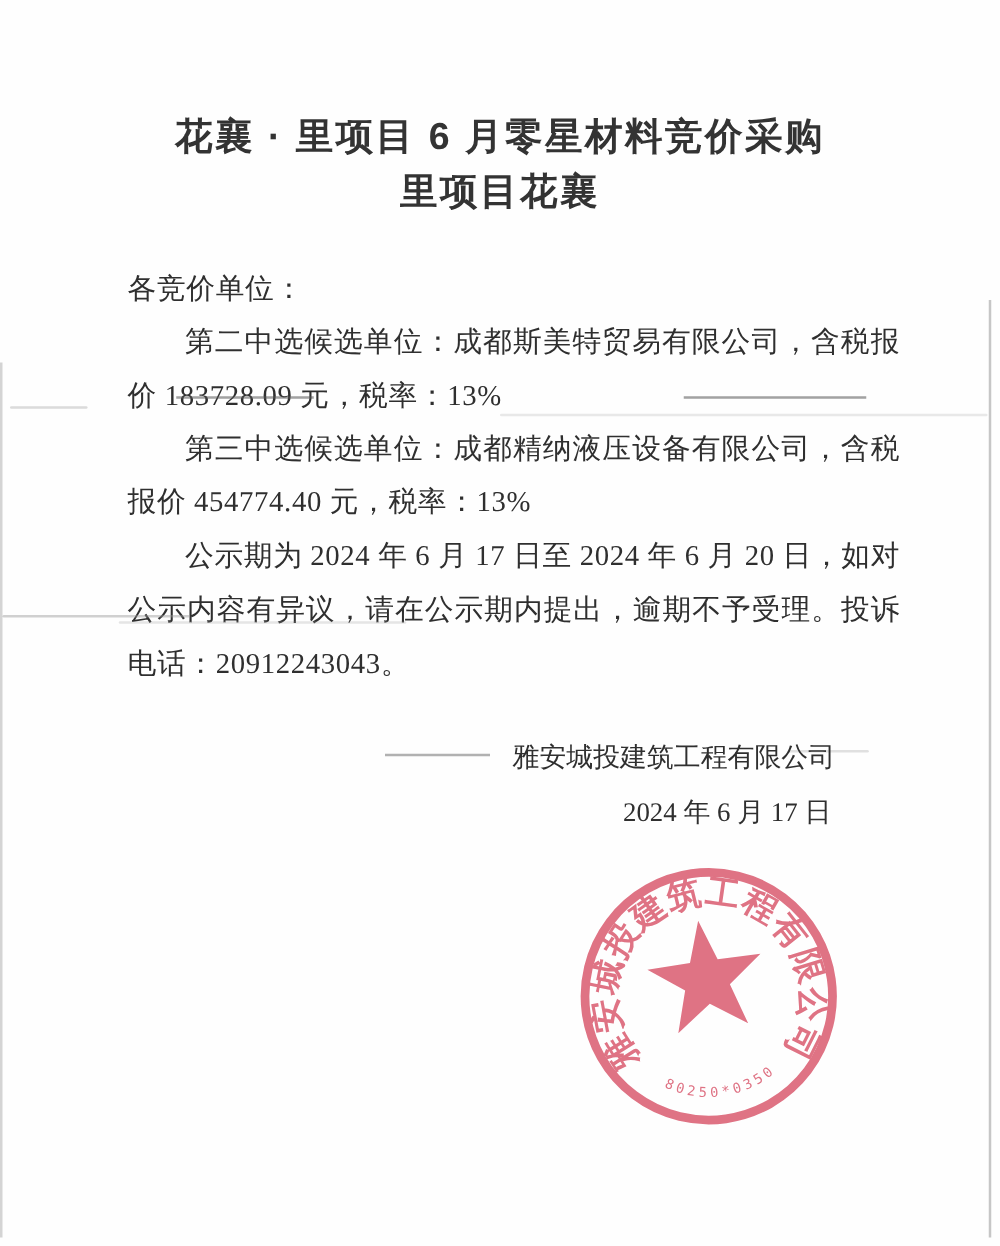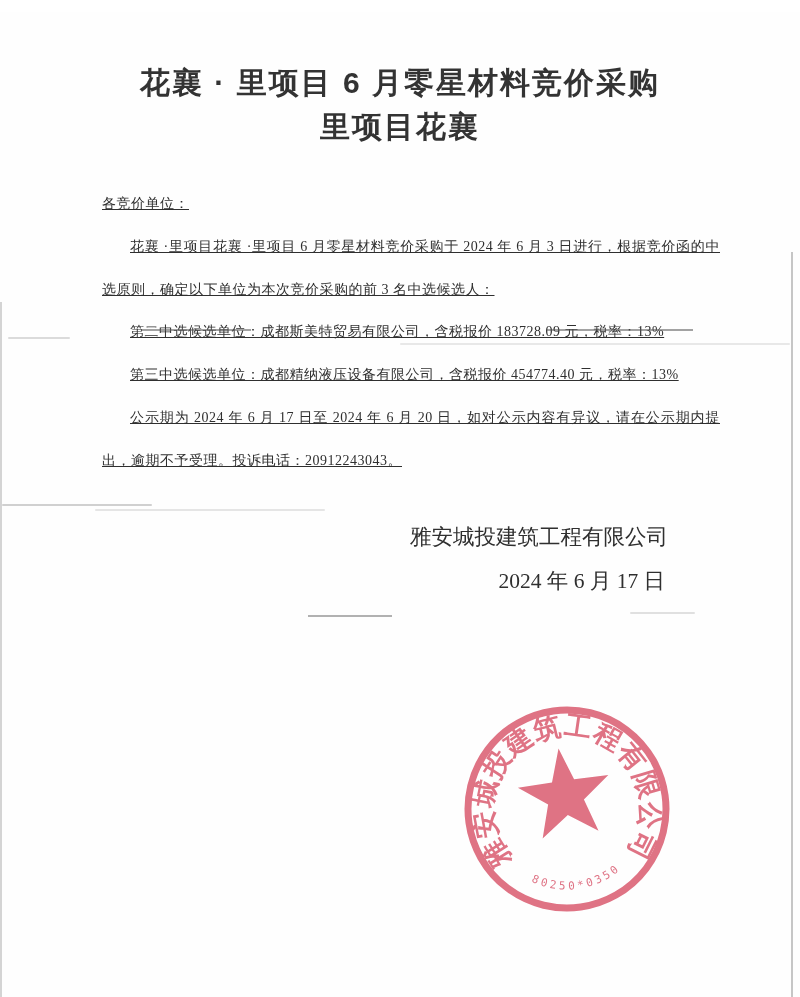--- a/index.html
+++ b/index.html
@@ -11,40 +11,38 @@
     overflow:hidden;
     position:relative;
   }
   .page{
     position:relative;
     width:800px;height:997px;
     background:#fefefe;
   }
   
   .title-block{
-    padding-top:49px;
+    padding-top:88px;
     text-align:center;
     font-family:"Liberation Sans","DejaVu Sans",sans-serif;
     font-weight:bold;
     color:#333333;
-    margin-top:12px;
   }
   .title-line{
     font-size:30px;
     line-height:44px;
     letter-spacing:2px;
   }
   
   .body-text{
     margin:34px 80px 0 102px; 
-    font-size:14px;
+    font-size:23px;
     line-height:42.8px;
     text-align:justify;
     letter-spacing:0.5px;
-    text-decoration:underline;
   }
   .body-text p{margin:0;}
   .body-text p.indent{text-indent:2em;}
   
   .signature{
     margin-top:32px;
     text-align:right;
     padding-right:132px;
     font-size:21.5px;
     line-height:44px;
@@ -85,21 +83,20 @@
 
 <div class="page">
 
   <div class="title-block">
     <div class="title-line">花襄 · 里项目 6 月零星材料竞价采购</div>
     <div class="title-line">里项目花襄</div>
   </div>
 
   <div class="body-text">
     <p>各竞价单位：</p>
-    <p class="indent">花襄 ·里项目花襄 ·里项目 6 月零星材料竞价采购于 2024 年 6 月 3 日进行，根据竞价函的中选原则，确定以下单位为本次竞价采购的前 3 名中选候选人：</p>
     <p class="indent">第二中选候选单位：成都斯美特贸易有限公司，含税报价 183728.09 元，税率：13%</p>
     <p class="indent">第三中选候选单位：成都精纳液压设备有限公司，含税报价 454774.40 元，税率：13%</p>
     <p class="indent">公示期为 2024 年 6 月 17 日至 2024 年 6 月 20 日，如对公示内容有异议，请在公示期内提出，逾期不予受理。投诉电话：20912243043。</p>
   </div>
 
   <div class="signature">
     <div>雅安城投建筑工程有限公司</div>
     <div class="sig-date">2024 年 6 月 17 日</div>
   </div>
 

